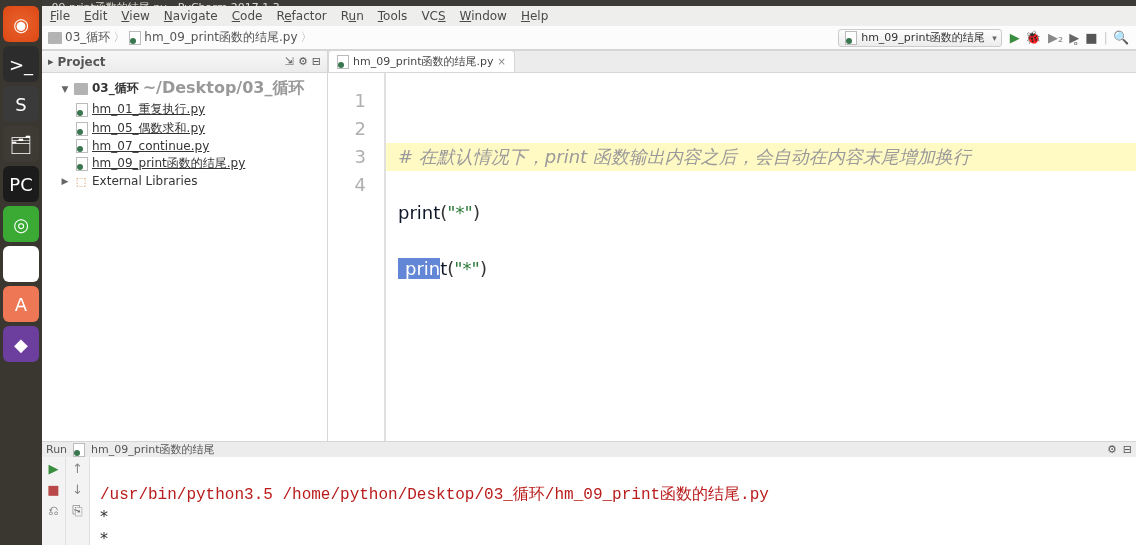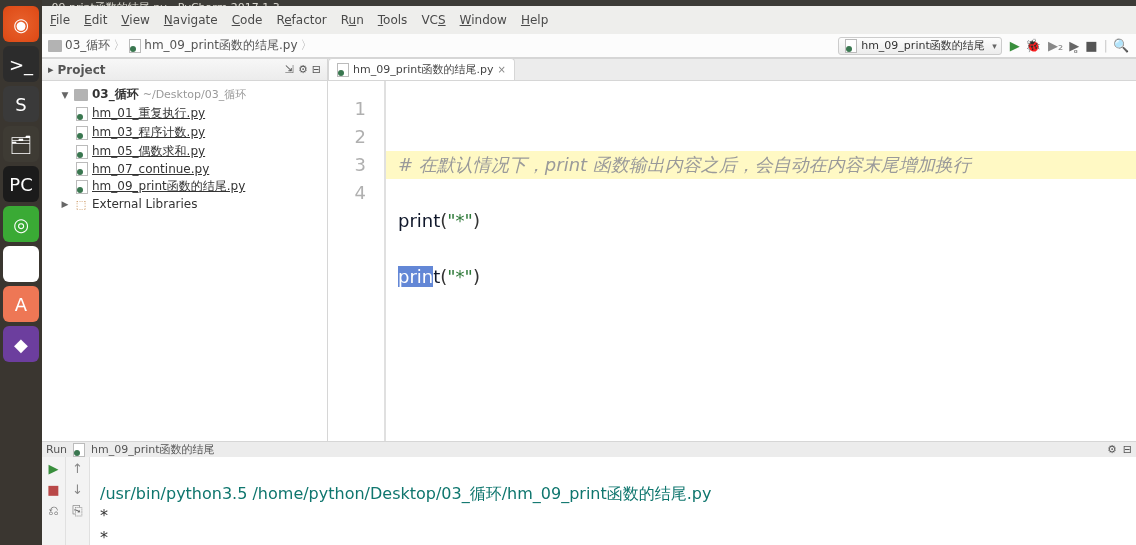--- a/index.html
+++ b/index.html
@@ -10,21 +10,21 @@
 .term { background: #2c2c2c; }
 .subl { background: #3a3a3a; color:#f89820;}
 .files { background: #3e3b34; }
 .pycharm { background: #1b1b1b; color:#0f0;}
 .anaconda { background: #3aaa35; }
 .chrome { background: #fff;}
 .store { background: #e75; }
 .purple { background: #6c3e9e; }
 .main { flex: 1; display: flex; flex-direction: column; min-width: 0; }
 .titlebar { height: 6px; background: #3c3b37; color: #d9d7cf; font-size: 11px; padding-left: 4px; overflow:hidden;}
-.menu-line { height: 28px; background: #eeeeec; display: flex; align-items: center; gap: 14px; padding-left: 8px; color: #4a4a4a; }
+.menu-line { height: 20px; background: #eeeeec; display: flex; align-items: center; gap: 14px; padding-left: 8px; color: #4a4a4a; }
 .menu-line span u { text-decoration: underline; }
 .toolbar-row { height: 24px; background: #fcfcfc; border-bottom: 1px solid #d6d6d6; display: flex; align-items: center; padding: 0 6px; gap:4px;}
 .breadcrumb { display: flex; align-items: center; gap: 4px; color: #555; }
 .crumb { display:flex; align-items:center; gap:3px;}
 .crumb .sep { color:#aaa; }
 .folder-icon{ width:14px;height:12px;background:#b3b3b3;border-radius:1px;display:inline-block;}
 .pyfile-icon{ width:12px;height:14px;background:#fff;border:1px solid #bbb;position:relative;display:inline-block;}
 .pyfile-icon::after{content:"";position:absolute;bottom:0;left:0;width:6px;height:6px;background:#3a7750;border-radius:50%;}
 .spacer { flex:1; }
 .run-config { height:18px; border:1px solid #ccc; border-radius:3px; background:linear-gradient(#fdfdfd,#ececec); padding:0 16px 0 6px; display:flex; align-items:center; gap:4px; font-size:11px; color:#333; position:relative;}
@@ -35,43 +35,43 @@
 .body-split { flex:1; display:flex; min-height:0; border-top:1px solid #d6d6d6; }
 .project-pane { width:286px; border-right:1px solid #d6d6d6; display:flex; flex-direction:column; background:#fff;}
 .project-header { height:22px; background:linear-gradient(#f7f7f7,#ececec); border-bottom:1px solid #d6d6d6; display:flex; align-items:center; padding:0 6px; gap:4px; color:#555;}
 .proj-lbl{font-weight:bold;}
 .tool-btn{ font-size:11px; color:#555;}
 .tree { padding:4px 4px; overflow:auto; flex:1; }
 .tree-row { display:flex; align-items:center; gap:4px; padding:1px 0; color:#333;}
 .lvl1{padding-left:14px;} .lvl2{padding-left:30px;text-decoration:underline;}
 .arrow{ width:10px; font-size:9px; color:#666; text-align:center;}
 .bold{font-weight:bold;}
-.proj-path{color:#999; font-size:11px;}
+.proj-path{color:#999; font-size:16px;font-weight:bold;}
 .lib-icon{ display:inline-block; width:14px; text-align:center; color:#c08040; font-size:11px;}
 .editor-area { flex:1; display:flex; flex-direction:column; min-width:0;}
 .editor-tabs { height:22px; background:#ececec; border-bottom:1px solid #d6d6d6; display:flex; align-items:end;}
 .editor-tab { height:22px; background:#fff; border:1px solid #d6d6d6; border-bottom:none; border-top-left-radius:4px; border-top-right-radius:4px; padding:0 8px; display:flex; align-items:center; gap:4px; font-size:11px; color:#444;}
 .tab-close{ color:#888; font-size:10px;}
 .code-wrap { flex:1; display:flex; background:#fff; font-family:"DejaVu Sans Mono","Consolas",monospace; font-size:18px; line-height:28px; position:relative;}
 .gutter { width:58px; text-align:right; color:#b0b0b0; padding:14px 18px 0 0; background:#fff; border-right:2px solid #e0e0e0;}
 .code { padding:14px 0 0 12px; white-space:pre; color:#333; flex:1; position:relative;}
 .comment{color:#9a9a9a; font-style:italic;}
 .kw{color:#0f172a;}
 .str{color:#2f7a3a;}
 .highlight-line{ position:absolute; left:0; right:0; height:28px; background:#fff9c4; z-index:0;}
-.sel{ background:#6387d6; color:#fff;}
+.sel{ background:#6387d6; color:#fff;padding-left:7px;}
 .line{ position:relative; z-index:1;}
 .run-panel { border-top:1px solid #d6d6d6; display:flex; flex-direction:column; height:104px;}
 .run-hdr { height:18px; background:#ececec; display:flex; align-items:center; padding:0 4px; gap:6px; font-size:11px; color:#555;}
 .run-hdr .right{ margin-left:auto; display:flex; gap:6px;}
 .run-body{ flex:1; display:flex;}
 .run-gutter1,.run-gutter2{ width:24px; display:flex; flex-direction:column; align-items:center; gap:6px; padding-top:4px; background:#f3f3f3; border-right:1px solid #e0e0e0;}
 .run-gutter1 span,.run-gutter2 span{ font-size:13px;}
 .run-out{ flex:1; font-family:"DejaVu Sans Mono",monospace; font-size:16px; padding:4px 10px; color:#333; line-height:22px; white-space:pre; position:relative;}
-.cmd{color:#0f766e;}
+.cmd{color:#b91c1c;font-family:Liberation Mono, monospace;}
 </style>
 </head>
 <body>
 
 <div class="launcher">
   <div class="app ubuntu">◉</div>
   <div class="app term">&gt;_</div>
   <div class="app subl">S</div>
   <div class="app files">🗂</div>
   <div class="app pycharm">PC</div>
@@ -143,24 +143,20 @@
           <span class="folder-icon"></span>
           <span class="bold">03_循环</span>
           <span class="proj-path">~/Desktop/03_循环</span>
         </div>
         <div class="tree-row lvl2">
             <span class="pyfile-icon"></span>
             <span>hm_01_重复执行.py</span>
           </div>
         <div class="tree-row lvl2">
             <span class="pyfile-icon"></span>
-            <span>hm_03_程序计数.py</span>
-          </div>
-        <div class="tree-row lvl2">
-            <span class="pyfile-icon"></span>
             <span>hm_05_偶数求和.py</span>
           </div>
         <div class="tree-row lvl2">
             <span class="pyfile-icon"></span>
             <span>hm_07_continue.py</span>
           </div>
         <div class="tree-row lvl2">
             <span class="pyfile-icon"></span>
             <span>hm_09_print函数的结尾.py</span>
           </div>

